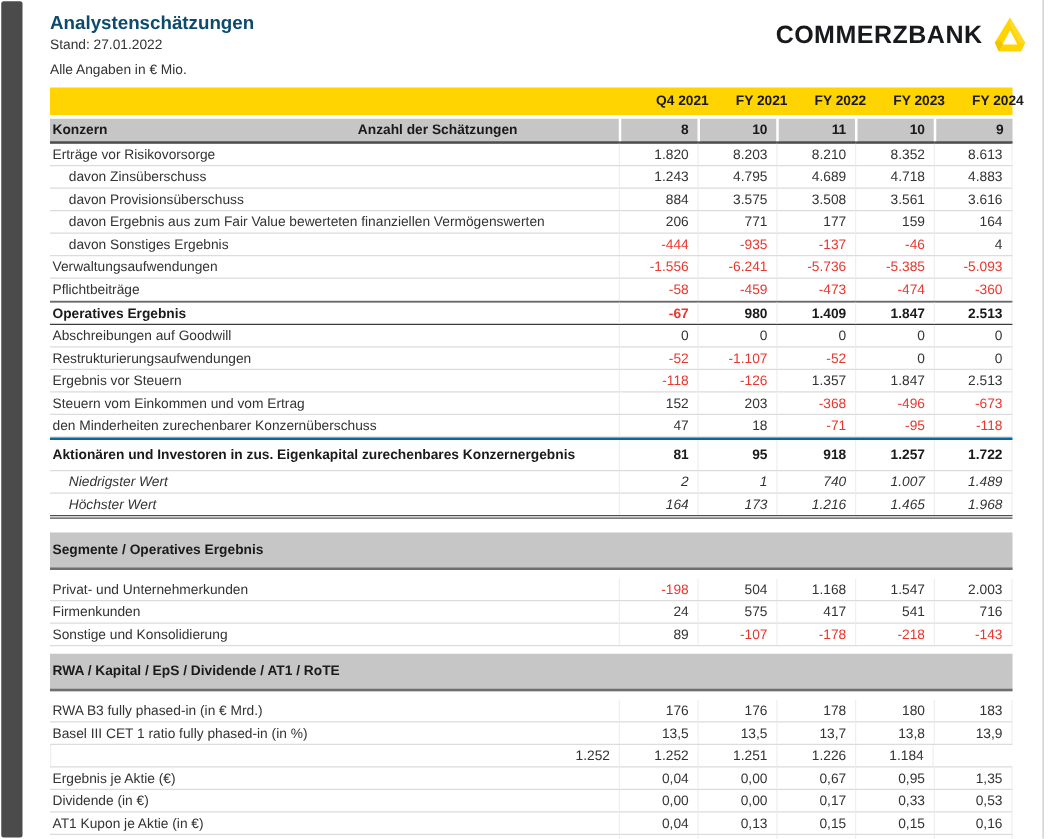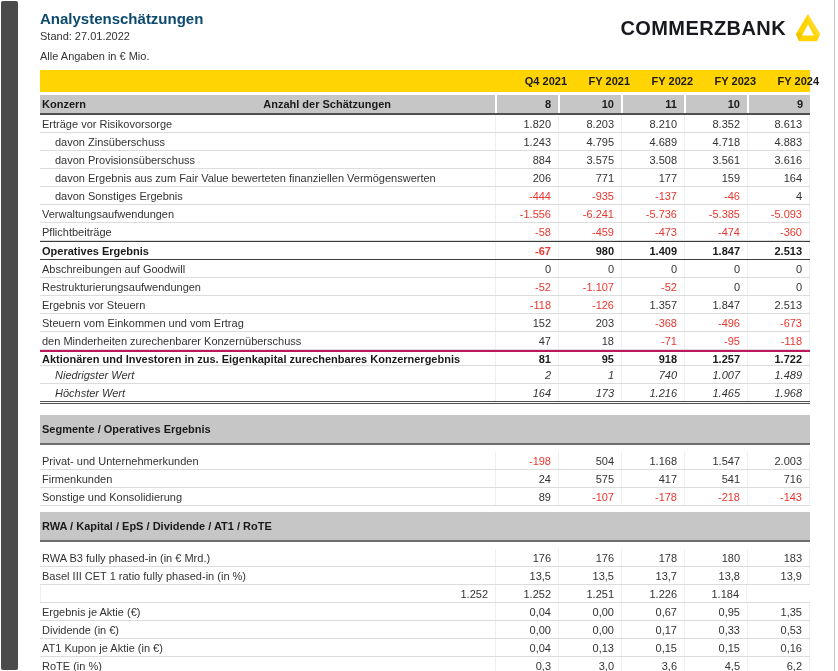--- a/index.html
+++ b/index.html
@@ -28,29 +28,29 @@
   .row { display:grid; grid-template-columns:455px 63px 63px 63px 63px 63px; height:18px; }
   .row > div { display:flex; align-items:center; overflow:hidden; white-space:nowrap; }
   .lbl { padding-left:2px; }
   .lbl.ind { padding-left:15px; }
   .val { justify-content:flex-end; text-align:right; padding-right:7px; }
 
   .hdr-yellow { background:#FFD400; height:22px; font-weight:bold; color:#1a1a1a; margin-bottom:3px;padding-left:16px; }
   .hdr-gray { background:#c6c6c6; height:20px; font-weight:bold; color:#1a1a1a;
               border-bottom:2px solid #4f4f4f; }
   .hdr-gray .val, .hdr-gray .mid { border-left:2px solid #fff; }
-  .hdr-gray .lbl-wrap { display:flex; width:100%; justify-content:space-between; padding-right:104px; }
+  .hdr-gray .lbl-wrap { display:flex; width:100%; justify-content:space-between; padding-right:81px; }
 
   .data-row { border-bottom:1px solid #dcdcdc; }
   .data-row .val { border-left:1px solid #efefef; }
   .data-row .val:last-child { border-right:1px solid #efefef; }
   .r-bold { font-weight:bold; color:#1a1a1a; }
   .r-italic { font-style:italic; }
   .b-box { border-top:1px solid #3c3c3c; border-bottom:1px solid #3c3c3c; height:19px; }
-  .b-strong-top { border-top:2px solid #be185d; height:16px; }
+  .b-strong-top { border-top:2px solid #0369a1; height:27px; }
   .b-double-bottom { border-bottom:3px double #4f4f4f; height:20px; }
   .b-final { border-bottom:2px solid #2e2e2e; height:19px; }
   .neg { color:#e8372e; }
 
   .section-bar { background:#c6c6c6; height:30px; font-weight:bold; color:#1a1a1a;
                  border-bottom:2px solid #6e6e6e; margin-top:6px; margin-bottom:7px;
                  display:flex; align-items:center; padding-left:2px; font-size:11px; }
   .sect-gap { height:5px; }
 </style>
 </head>

